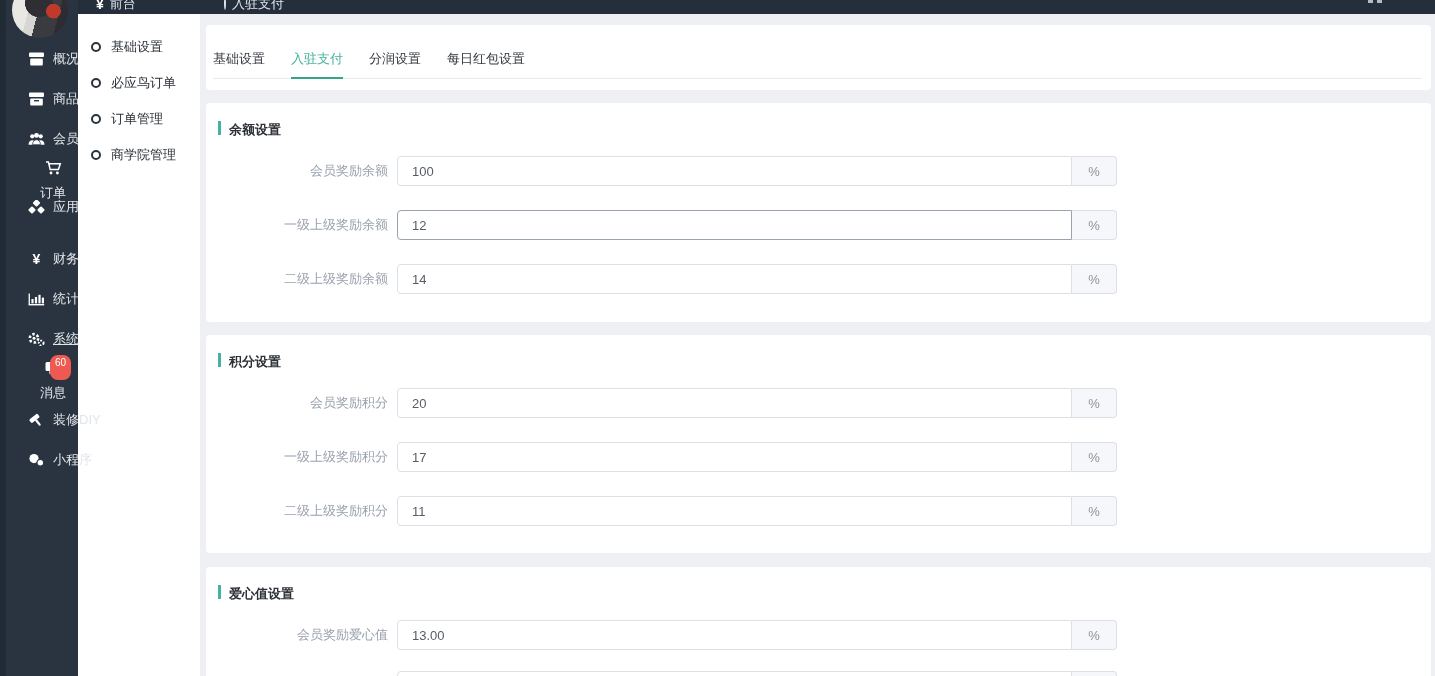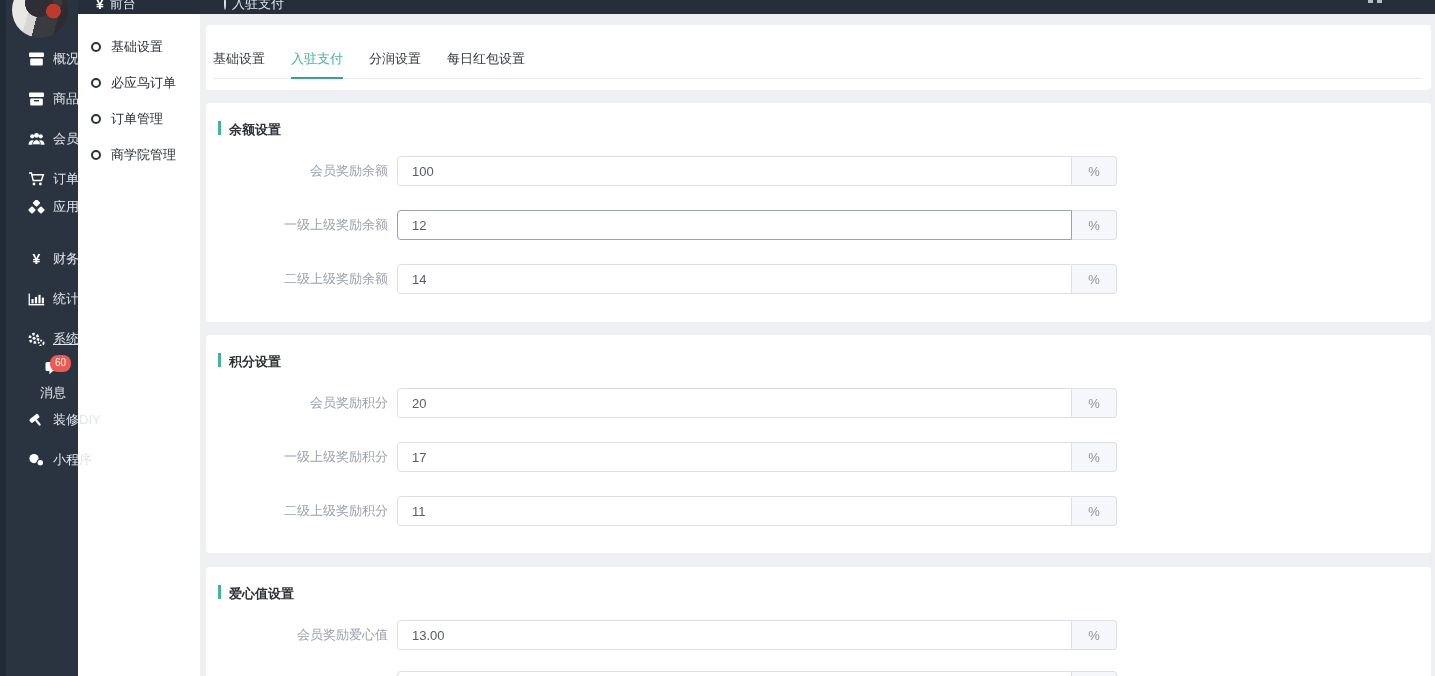--- a/index.html
+++ b/index.html
@@ -29,21 +29,21 @@
   #avatar{position:absolute;left:12px;top:-18px;width:56px;height:56px;border-radius:50%;overflow:hidden;
     background:
       radial-gradient(circle at 74% 52%, #c0392b 0 14%, rgba(0,0,0,0) 15%),
       radial-gradient(circle at 48% 38%, #2e2e34 0 30%, rgba(0,0,0,0) 31%),
       linear-gradient(105deg,#e9e8e5 0 34%,#d8d6d2 34% 48%,#3a3a41 48% 78%,#2c2c31 78%);}
   .side-item{position:absolute;left:6px;width:72px;height:40px;display:flex;align-items:center;gap:8px;
     padding-left:22px;color:var(--sidebar-text);font-size:13px;cursor:pointer;white-space:nowrap;}
   .side-icon{width:17px;height:14px;display:inline-flex;align-items:center;justify-content:center;flex:0 0 17px;}
   .side-icon svg{display:block;}
   .yen-glyph{font-size:14px;font-weight:bold;color:#fff;line-height:14px;}
-  #msg-badge{position:absolute;left:50px;top:355px;height:17px;line-height:15px;padding:0 5px;border-radius:8px;
+  #msg-badge{position:absolute;left:50px;top:355px;height:25px;line-height:15px;padding:0 5px;border-radius:8px;
     background:var(--badge-red);color:#fff;font-size:10px;z-index:5;}
 
   
   #submenu{position:absolute;left:78px;top:14px;width:122px;height:662px;background:#fff;z-index:2;}
   .submenu-item{position:absolute;left:0;width:122px;height:30px;display:flex;align-items:center;gap:10px;
     padding-left:13px;font-size:13px;color:var(--submenu-text);cursor:pointer;white-space:nowrap;}
   .submenu-dot{width:10px;height:10px;border:2px solid #2b333d;border-radius:50%;flex:0 0 10px;}
 
   
   #main{position:absolute;left:200px;top:14px;width:1235px;height:662px;background:var(--main-bg);overflow:hidden;}
@@ -121,21 +121,21 @@
               <circle cx="13.5" cy="4.2" r="2.2"></circle>
               <circle cx="9" cy="3.2" r="2.6"></circle>
               <path d="M0.5 13c0-3 2.2-4.6 4-4.6s4 1.6 4 4.6z"></path>
               <path d="M9.5 13c0-3 2.2-4.6 4-4.6s4 1.6 4 4.6z"></path>
               <path d="M4.8 13c0-3.4 2.3-5.2 4.2-5.2s4.2 1.8 4.2 5.2z" stroke="#2a3441" stroke-width="0.8"></path>
             </g>
           </svg>
         </span>
         <span>会员</span>
       </div>
-      <div class="side-item" style="top: 159px;">
+      <div class="side-item" style="top: 159px; flex-direction: column;">
         <span class="side-icon">
           <svg width="17" height="14" viewBox="0 0 17 14">
             <path d="M1 1h2.4l1.8 7.6h8.2l1.9-5.8H4" fill="none" stroke="#ffffff" stroke-width="1.5"></path>
             <circle cx="6" cy="12" r="1.4" fill="#ffffff"></circle>
             <circle cx="12.4" cy="12" r="1.4" fill="#ffffff"></circle>
           </svg>
         </span>
         <span>订单</span>
       </div>
       <div class="side-item" style="top: 187px;">

